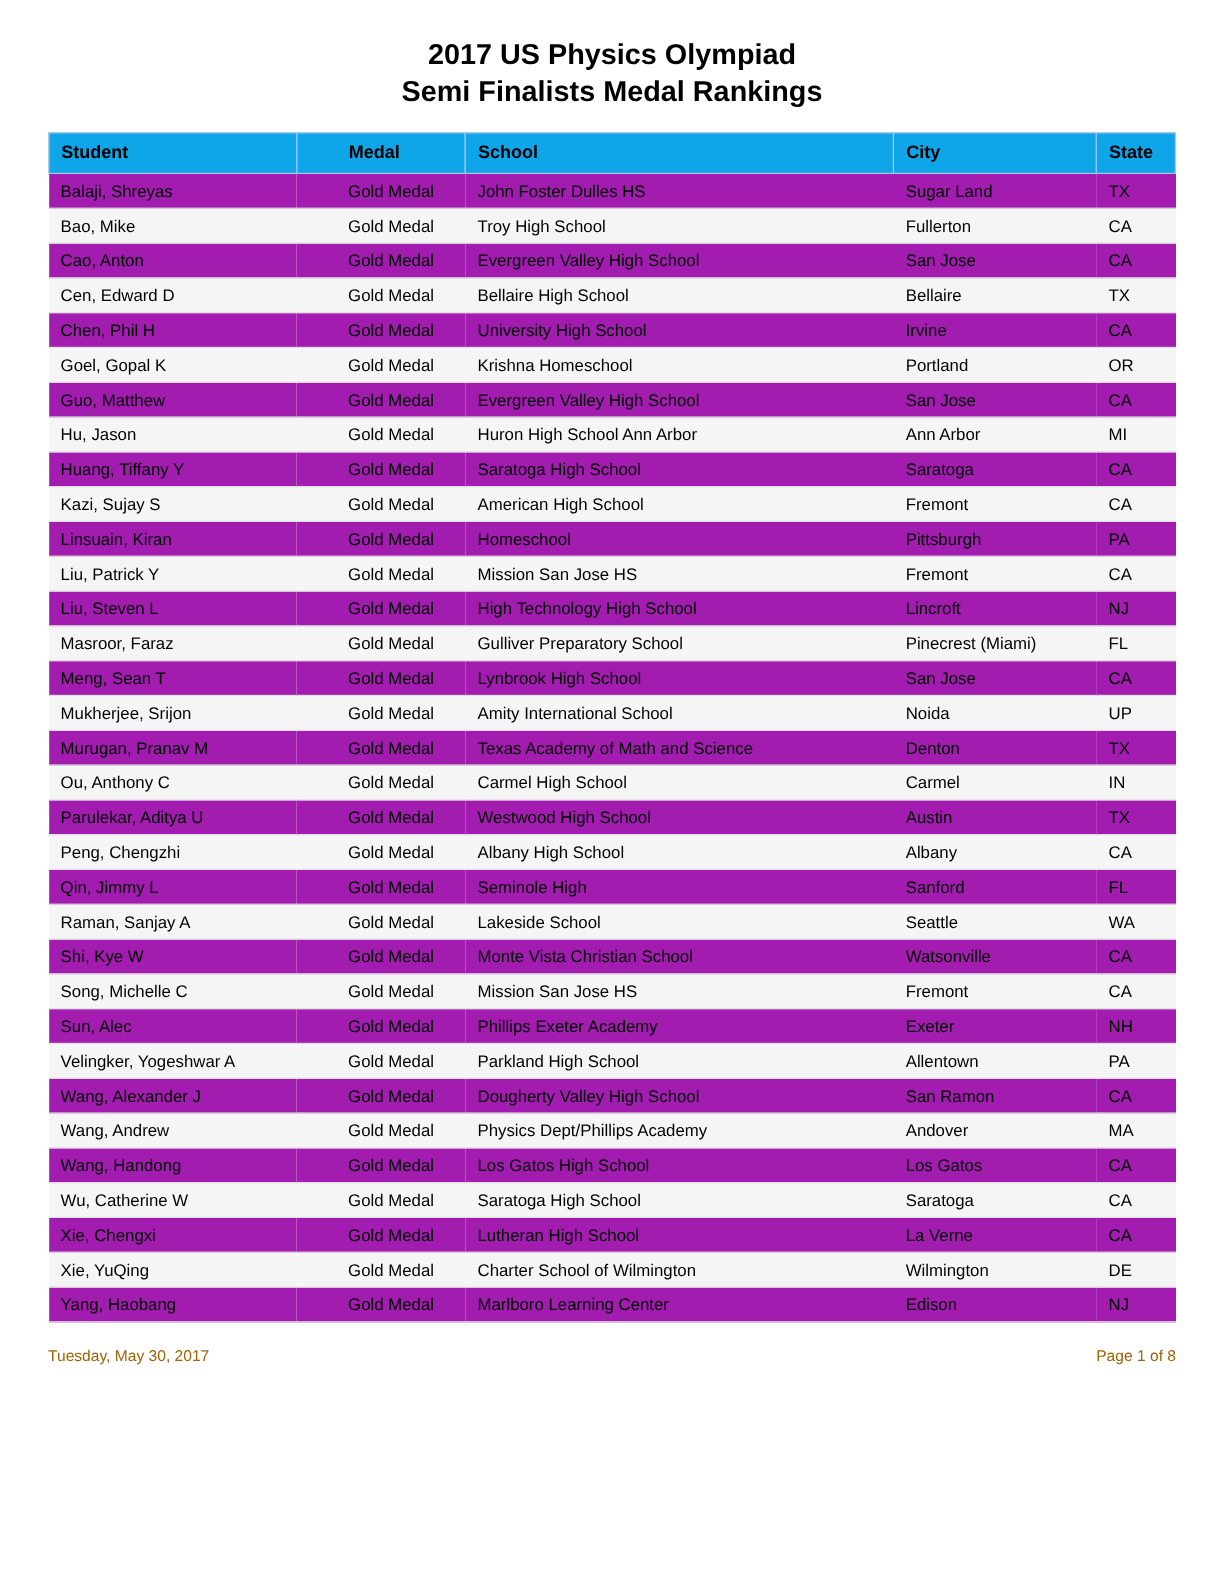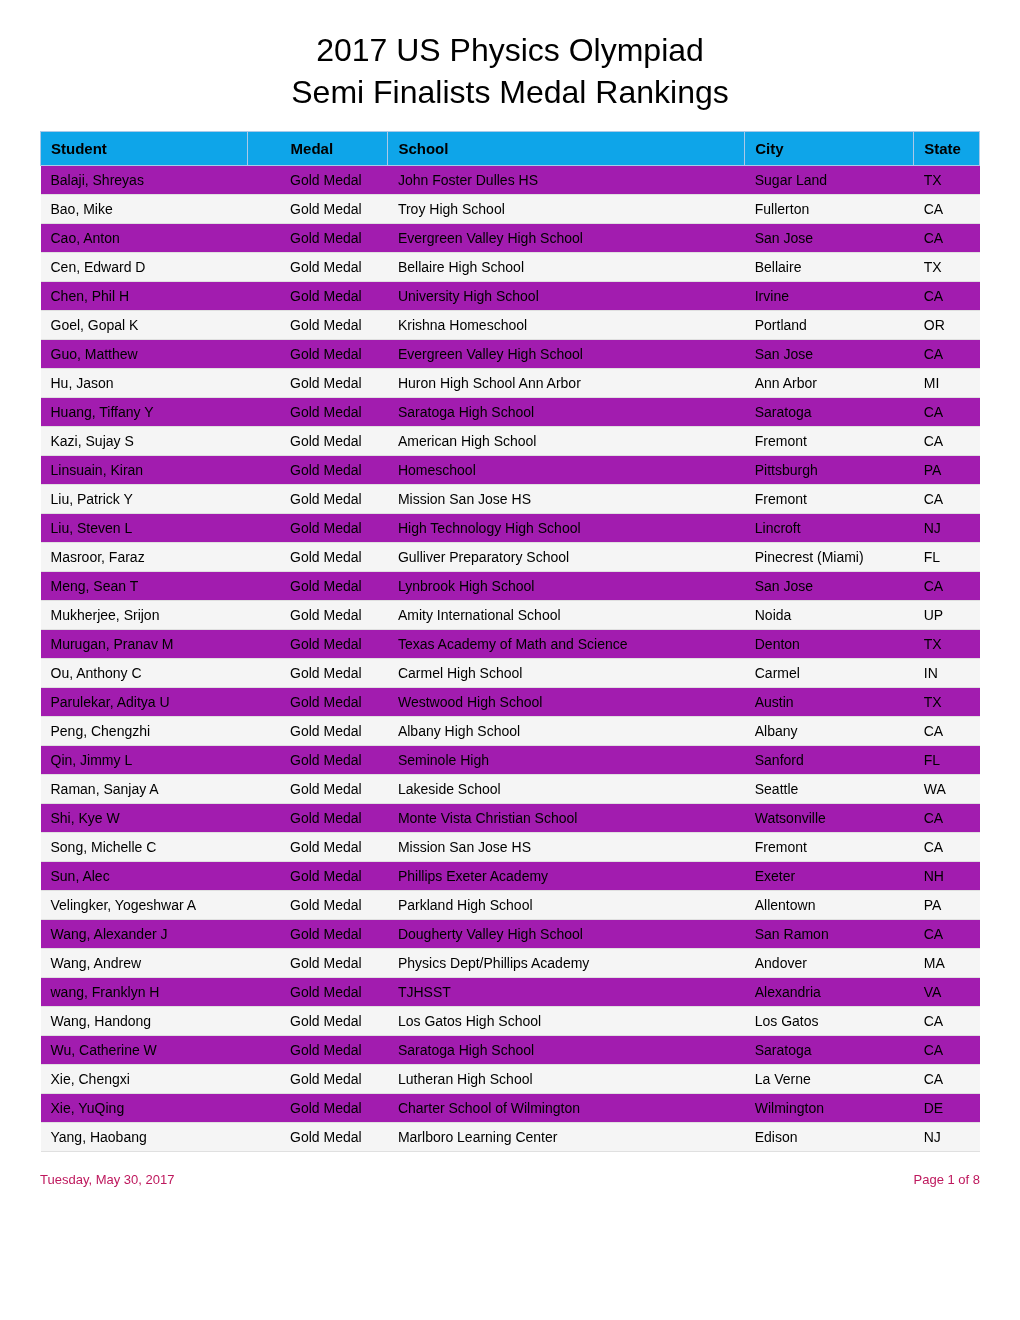--- a/index.html
+++ b/index.html
@@ -9,22 +9,22 @@
       color: #000;
       width: 1020px;
       min-height: 1320px;
       padding: 30px 40px 30px 40px;
     }
     .page-header {
       text-align: center;
       margin-bottom: 18px;
     }
     .page-header h1 {
-      font-size: 32px;
-      font-weight: normal;
+      font-size: 24px;
+      font-weight: bold;
       color: #000;
       line-height: 1.3;
     }
     table {
       width: 100%;
       border-collapse: collapse;
       font-size: 14px;
     }
     thead tr {
       background-color: #0ea5e9;
@@ -46,21 +46,21 @@
     tbody td {
       padding: 6px 10px;
       border-bottom: 1px solid #e0e0e0;
       font-size: 14px;
     }
     .page-footer {
       display: flex;
       justify-content: space-between;
       margin-top: 20px;
       font-size: 13px;
-      color: #be185d;
+      color: #a16207;
     }
     .col-student { width: 22%; }
     .col-medal   { width: 15%; padding-left: 43px; }
     .col-school  { width: 38%; margin-top: 44px; }
     .col-city    { width: 18%; }
     .col-state   { width: 7%; }
   </style>
 </head>
 <body>
 
@@ -270,27 +270,20 @@
         <td class="col-state">CA</td>
       </tr>
       <tr>
         <td class="col-student">Wang, Andrew</td>
         <td class="col-medal">Gold Medal</td>
         <td class="col-school">Physics Dept/Phillips Academy</td>
         <td class="col-city">Andover</td>
         <td class="col-state">MA</td>
       </tr>
       <tr>
-        <td class="col-student">wang, Franklyn H</td>
-        <td class="col-medal">Gold Medal</td>
-        <td class="col-school">TJHSST</td>
-        <td class="col-city">Alexandria</td>
-        <td class="col-state">VA</td>
-      </tr>
-      <tr>
         <td class="col-student">Wang, Handong</td>
         <td class="col-medal">Gold Medal</td>
         <td class="col-school">Los Gatos High School</td>
         <td class="col-city">Los Gatos</td>
         <td class="col-state">CA</td>
       </tr>
       <tr>
         <td class="col-student">Wu, Catherine W</td>
         <td class="col-medal">Gold Medal</td>
         <td class="col-school">Saratoga High School</td>

